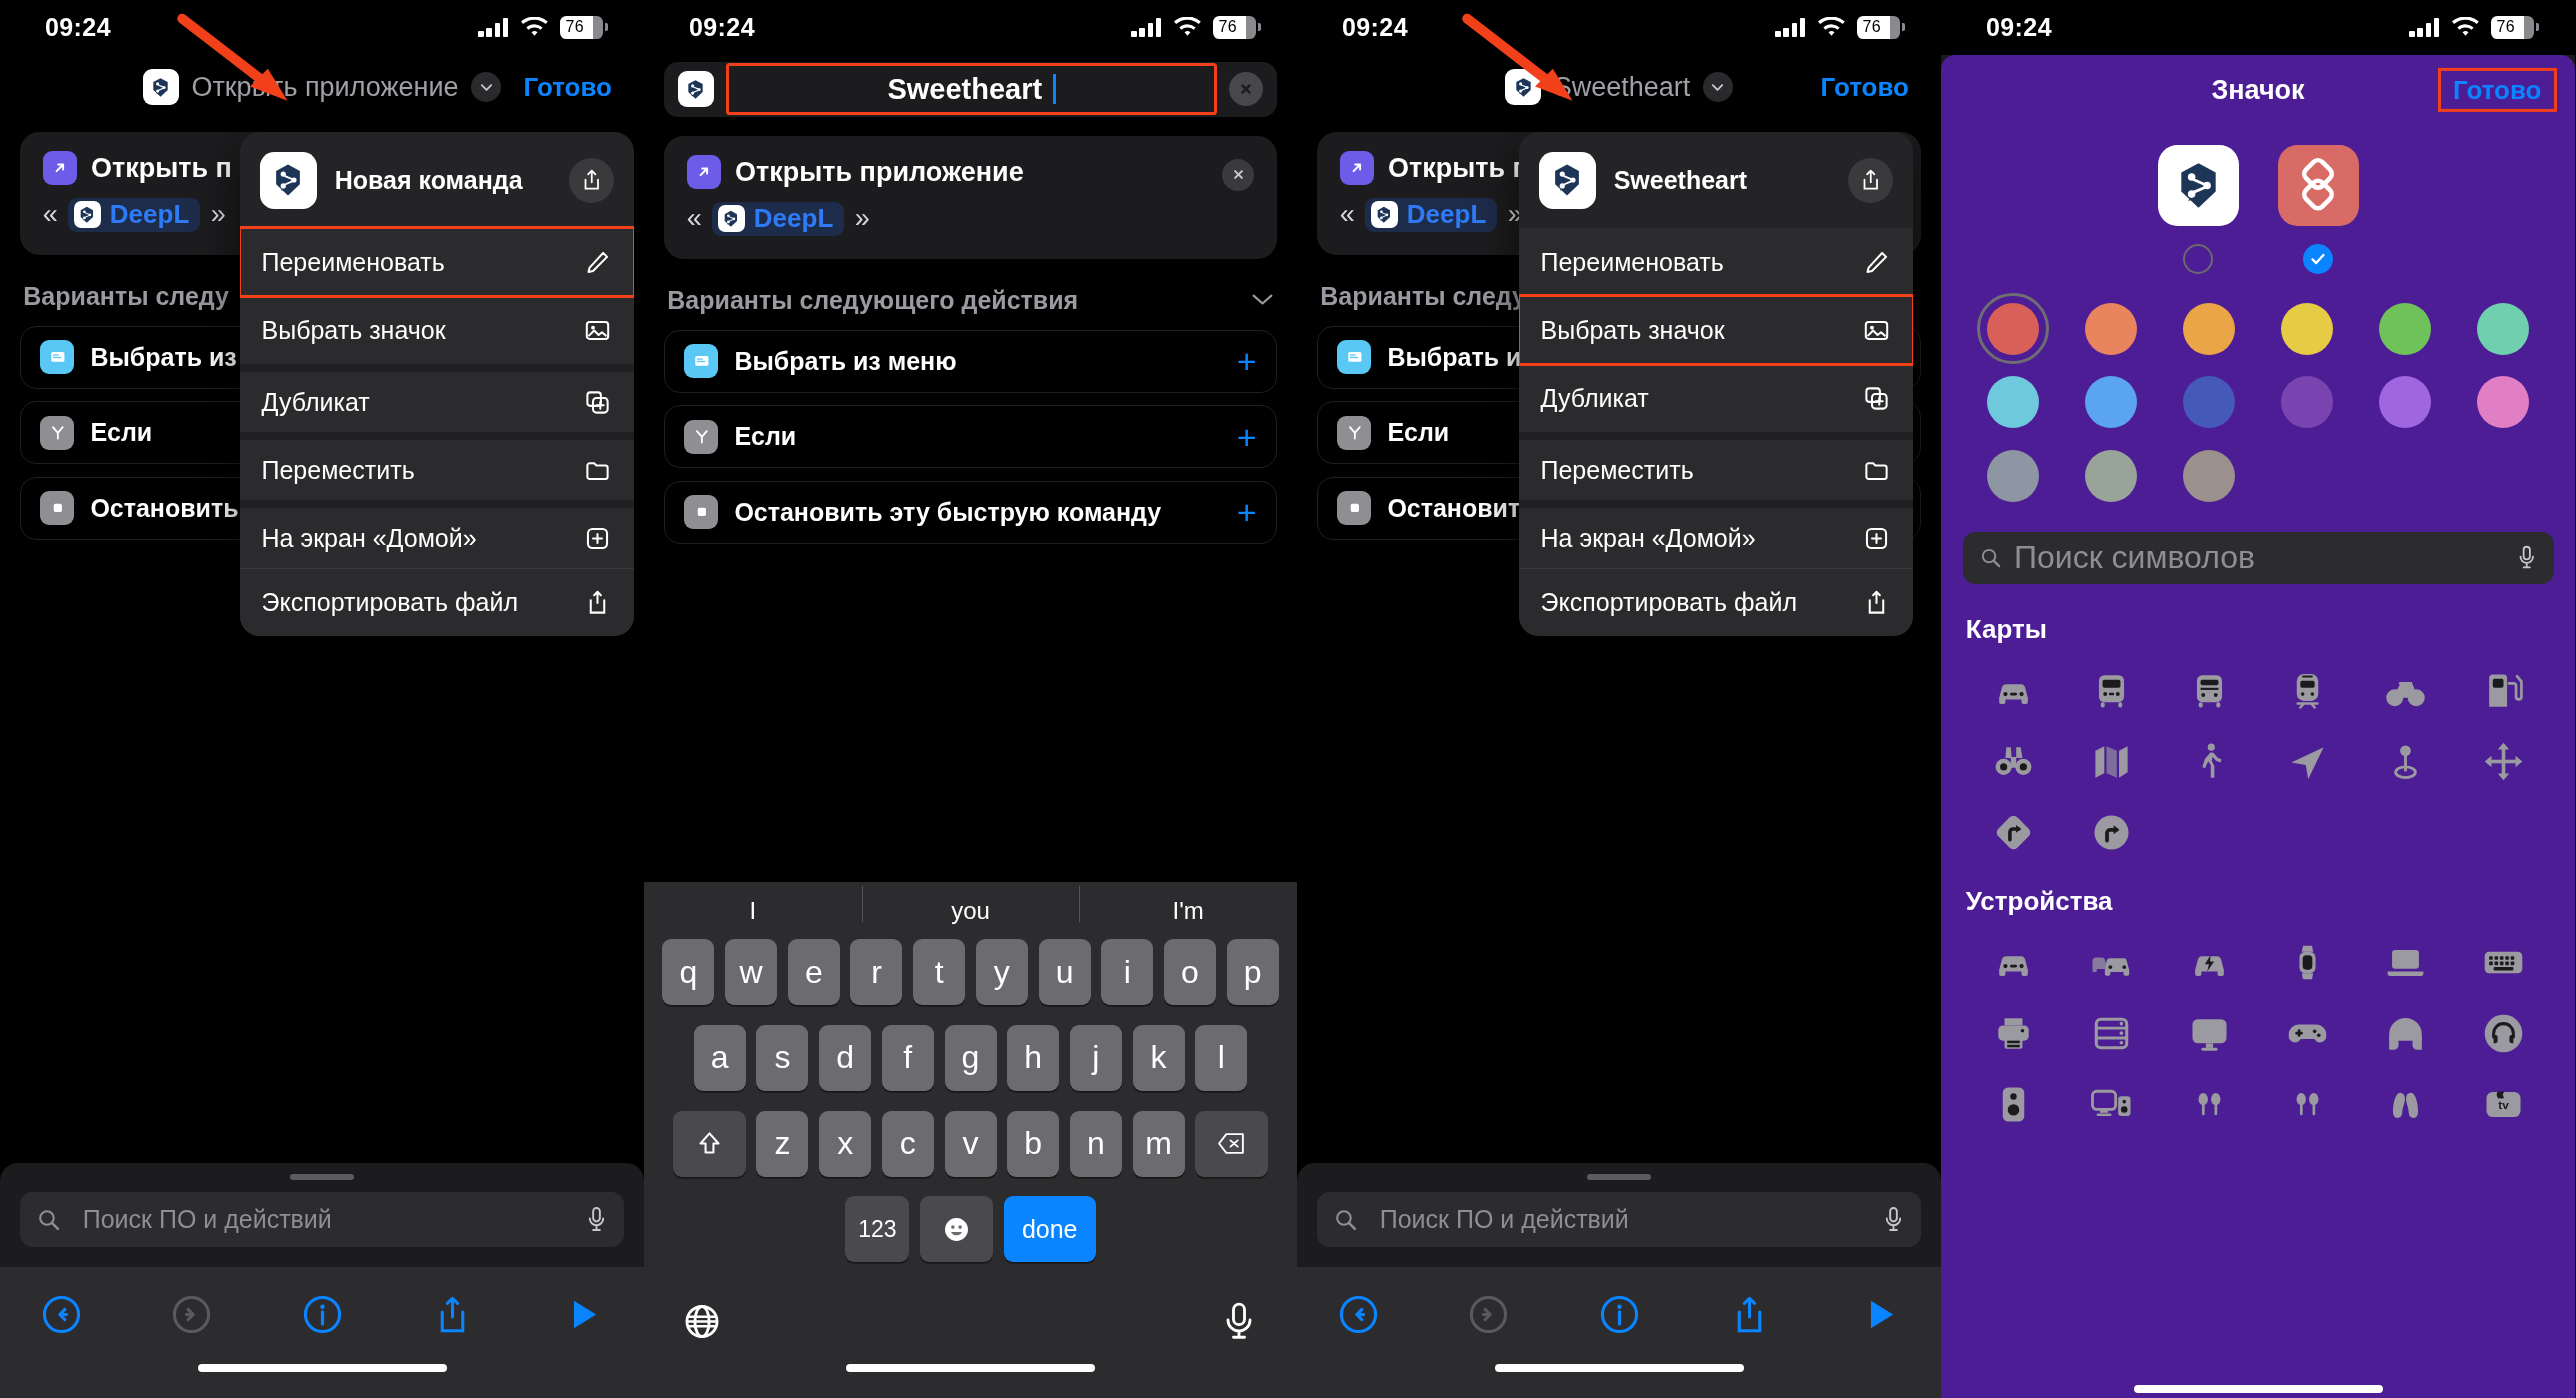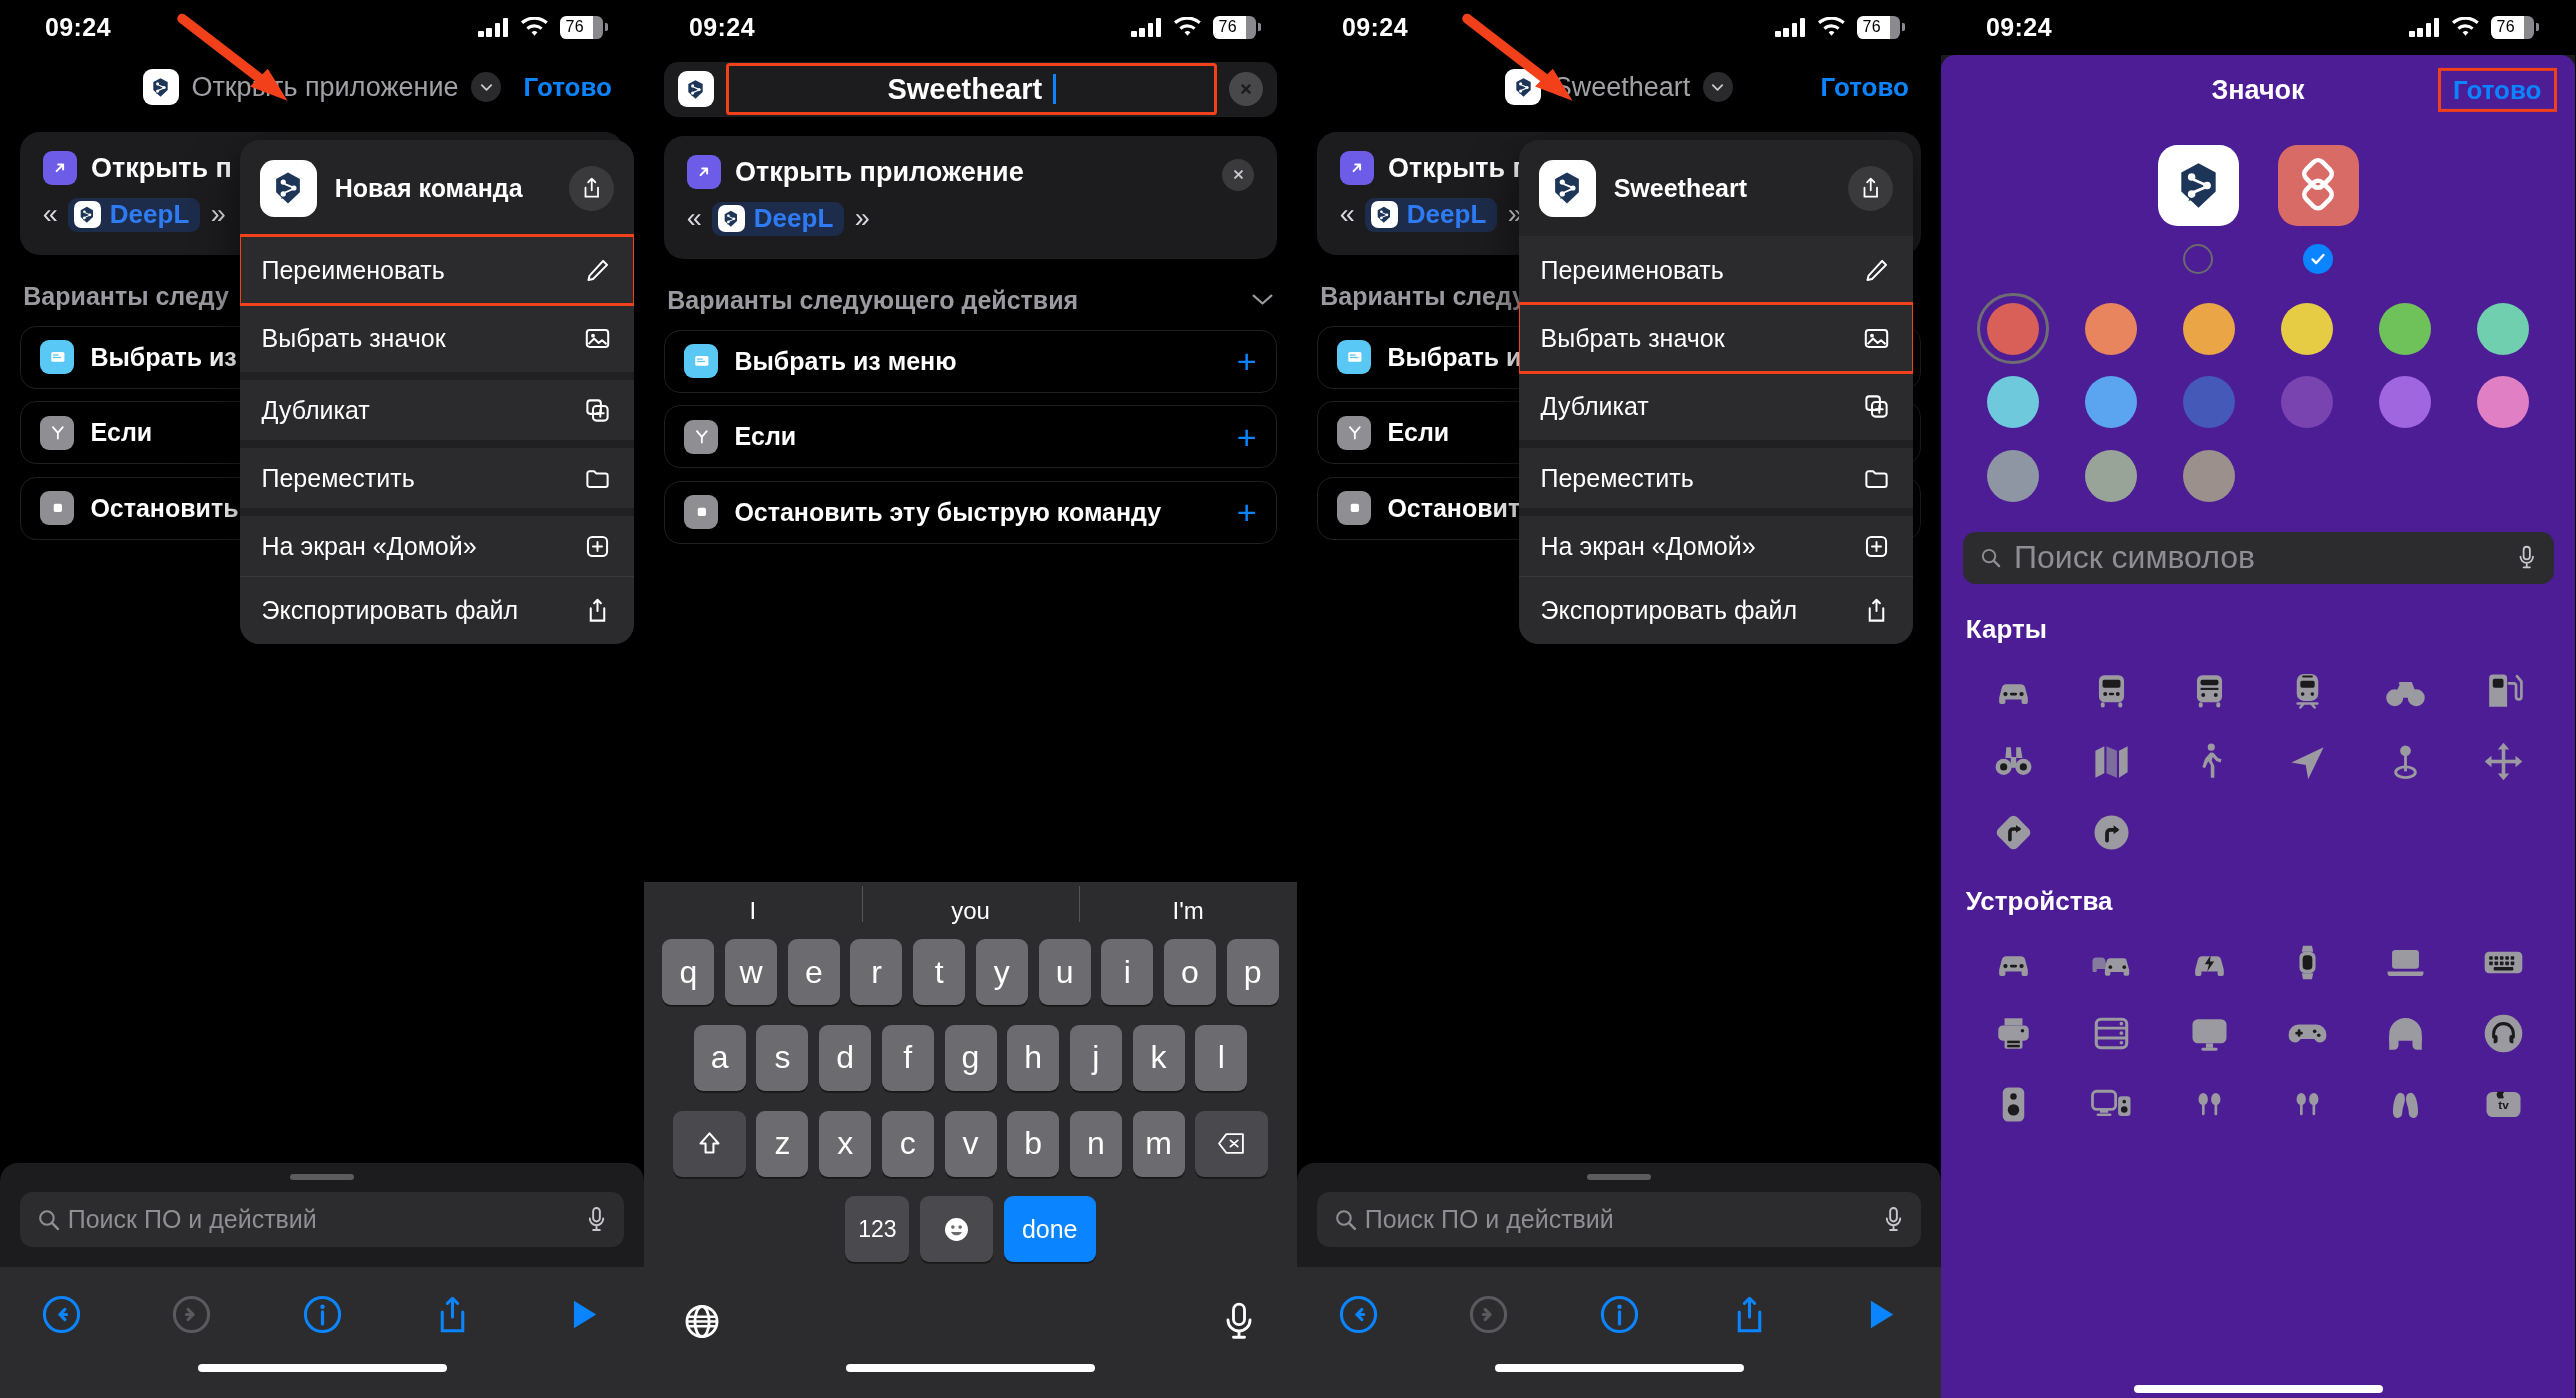--- a/index.html
+++ b/index.html
@@ -97,21 +97,21 @@
     background:#000; }
   .sug-ic { width:34px; height:34px; border-radius:9px; display:flex;
     align-items:center; justify-content:center; flex:0 0 auto; }
   .sug-ic.blue { background:#5ac8f5; }
   .sug-ic.gray { background:#8e8e93; }
   .sug-lbl { font-size:25px; color:#fff; font-weight:600; flex:1; white-space:nowrap;}
   .sug-plus { color:#0a84ff; font-size:34px; line-height:1; font-weight:300; }
 
   
   .ctxmenu { position:absolute; width:394px; background:#242426; border-radius:19.7px;
-    overflow:hidden; z-index:40; box-shadow: 0 16px 45px rgba(0,0,0,.6); margin-top: 8px; }
+    overflow:hidden; z-index:40; box-shadow: 0 16px 45px rgba(0,0,0,.6); }
   .ctx-head { display:flex; align-items:center; gap:18px; padding:19.7px 19.7px; }
   .ctx-head-ic { width:57px; height:57px; border-radius:14.3px; background:#fff;
     display:flex; align-items:center; justify-content:center; flex:0 0 auto; }
   .ctx-head-tx { flex:1; font-size:25px; color:#fff; font-weight:600; white-space:nowrap;}
   .ctx-share { width:45px; height:45px; border-radius:50%; background:#3a3a3c;
     display:flex; align-items:center; justify-content:center; flex:0 0 auto;}
   .ctx-share svg { width:21.5px; height:25px; }
   .ctx-item { display:flex; align-items:center; height:68px; padding: 0 21.5px;
     background:#2b2b2d; position:relative; }
   .ctx-item + .ctx-item { border-top:0.9px solid #3a3a3c; }
@@ -121,21 +121,21 @@
     justify-content:center; }
   .ctx-ic svg { width:27px; height:27px; }
   .ctx-item.hl { outline:3.6px solid #f2401b; outline-offset:-1.8px; z-index:2; }
 
   
   .bottom-area { position:absolute; left:0; right:0; bottom:0; }
   .sheet { background:#1c1c1e; border-radius:18px 18px 0 0; padding: 10.7px 19.7px 19.7px 19.7px; }
   .grabber { width:64px; height:6.3px; border-radius:3.6px; background:#5c5c5e;
     margin: 0 auto 12.5px auto; }
   .searchbar { height:55px; background:#2c2c2e; border-radius:12.5px; display:flex;
-    align-items:center; gap:7px; padding: 0 16px; }
+    align-items:center; gap:22px; padding: 0 16px; }
   .searchbar .sb-ph { flex:1; font-size:25px; color:#8e8e93; white-space:nowrap;}
   .toolbar { height:97px; background:#2c2c2e; display:flex; align-items:center;
     justify-content:space-between; padding: 0 41px; }
   .tb-btn svg { width:41px; height:41px; }
   .homebar { height:34px; display:flex; align-items:flex-start; justify-content:center;
     background:#2c2c2e; }
   .homebar i { display:block; width:249px; height:8px; border-radius:5.4px; background:#fff; }
 
   
   .kbd { position:absolute; left:0; right:0; bottom:0; background:#2c2c2e; }

